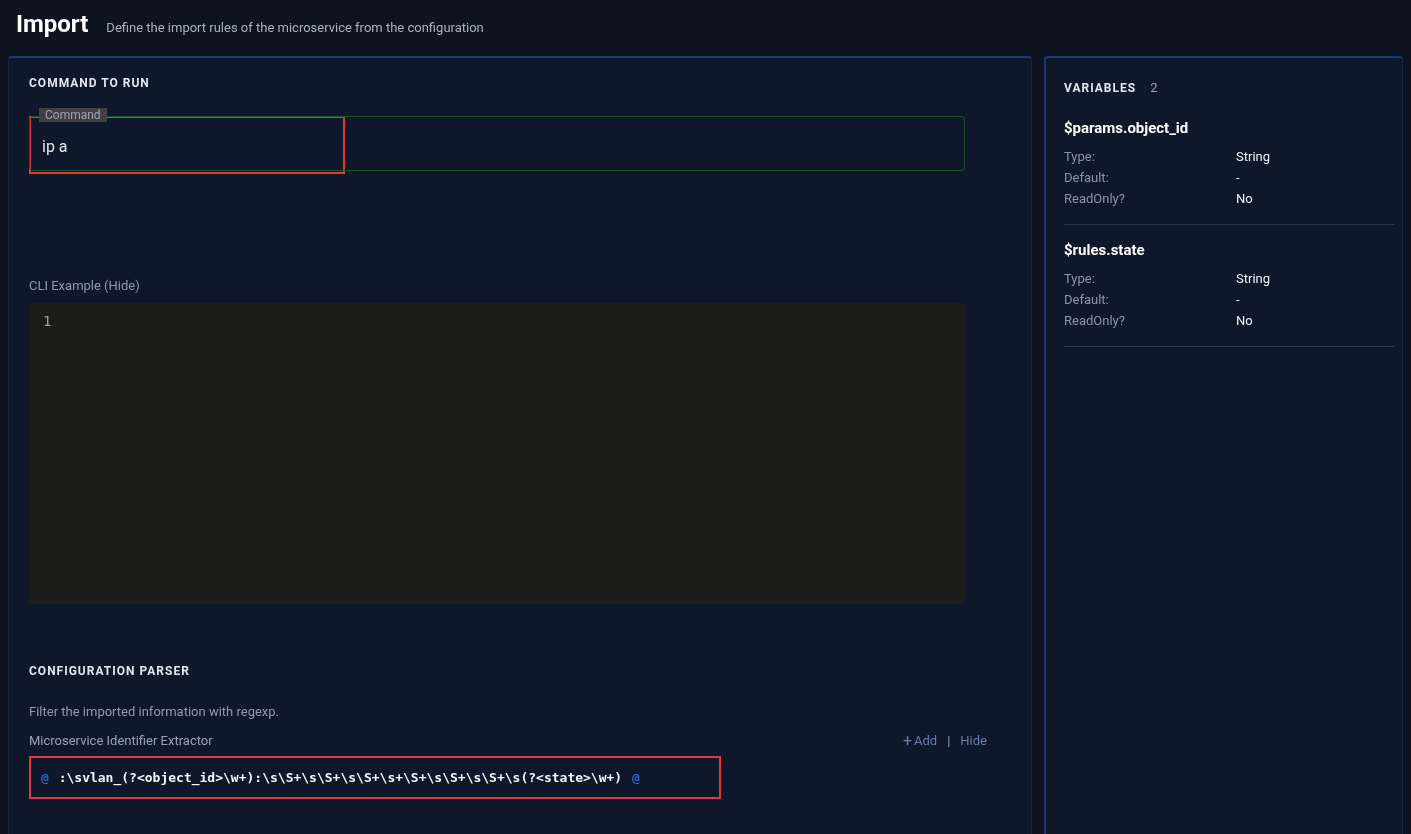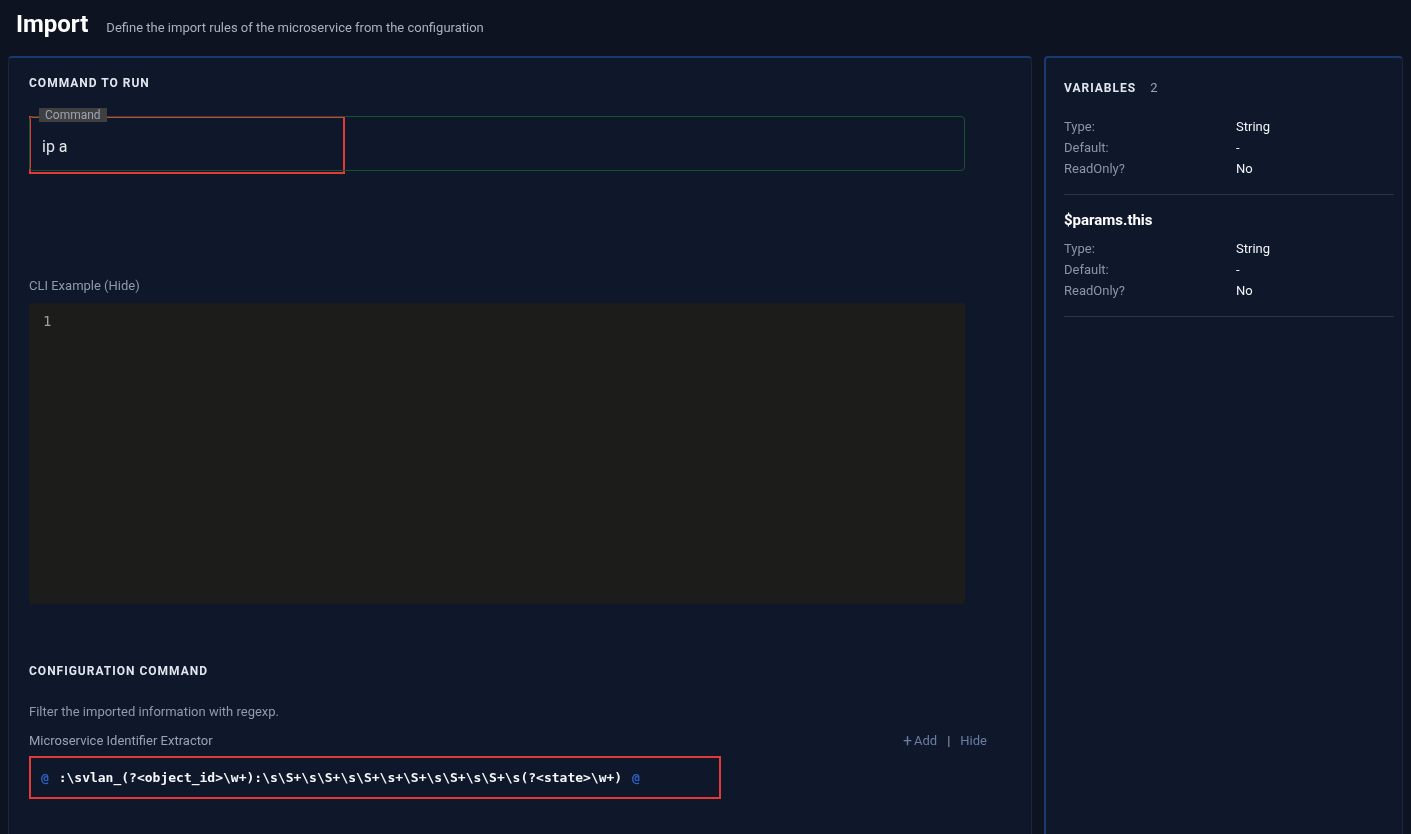--- a/index.html
+++ b/index.html
@@ -164,21 +164,21 @@
         </div>
       </div>
     </div>
     <div style="height:80px;"></div>
 
     <div class="cli-label">CLI Example (Hide)</div>
     <div class="cli-area">
       <span>1</span>
     </div>
 
-    <div class="section-title">CONFIGURATION COMMAND</div>
+    <div class="section-title">CONFIGURATION PARSER</div>
     <div class="section-desc">Filter the imported information with regexp.</div>
 
     <div class="parser-header">
       <span class="lbl">Microservice Identifier Extractor</span>
       <div class="parser-actions" style="margin-right:24px;">
         <span class="add-btn">
           <span class="plus">+</span>
           <span>Add</span>
         </span>
         <span class="divider">|</span>
@@ -194,36 +194,37 @@
 
   </div>
 
   <div class="side">
     <div class="vars-hdr">
       <span class="t">VARIABLES</span>
       <span class="cnt">2</span>
     </div>
 
     <div class="var">
+      <div class="name">$params.object_id</div>
       <div class="row">
           <span class="k">Type:</span>
           <span class="v">String</span>
         </div>
       <div class="row">
           <span class="k">Default:</span>
           <span class="v">-</span>
         </div>
       <div class="row">
           <span class="k">ReadOnly?</span>
           <span class="v">No</span>
         </div>
     </div>
 
     <div class="var">
-      <div class="name">$params.this</div>
+      <div class="name">$rules.state</div>
       <div class="row">
           <span class="k">Type:</span>
           <span class="v">String</span>
         </div>
       <div class="row">
           <span class="k">Default:</span>
           <span class="v">-</span>
         </div>
       <div class="row">
           <span class="k">ReadOnly?</span>

